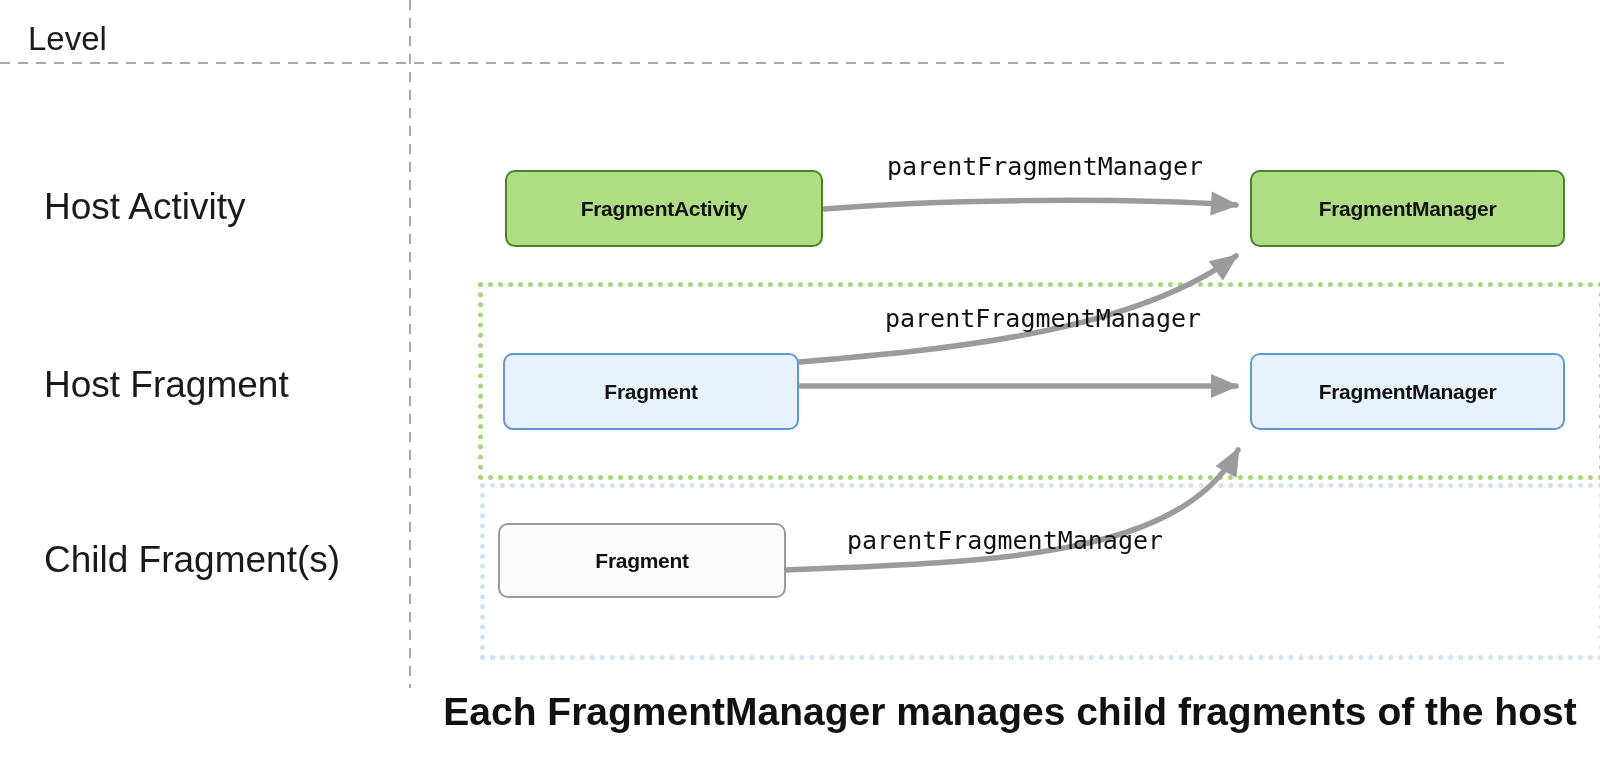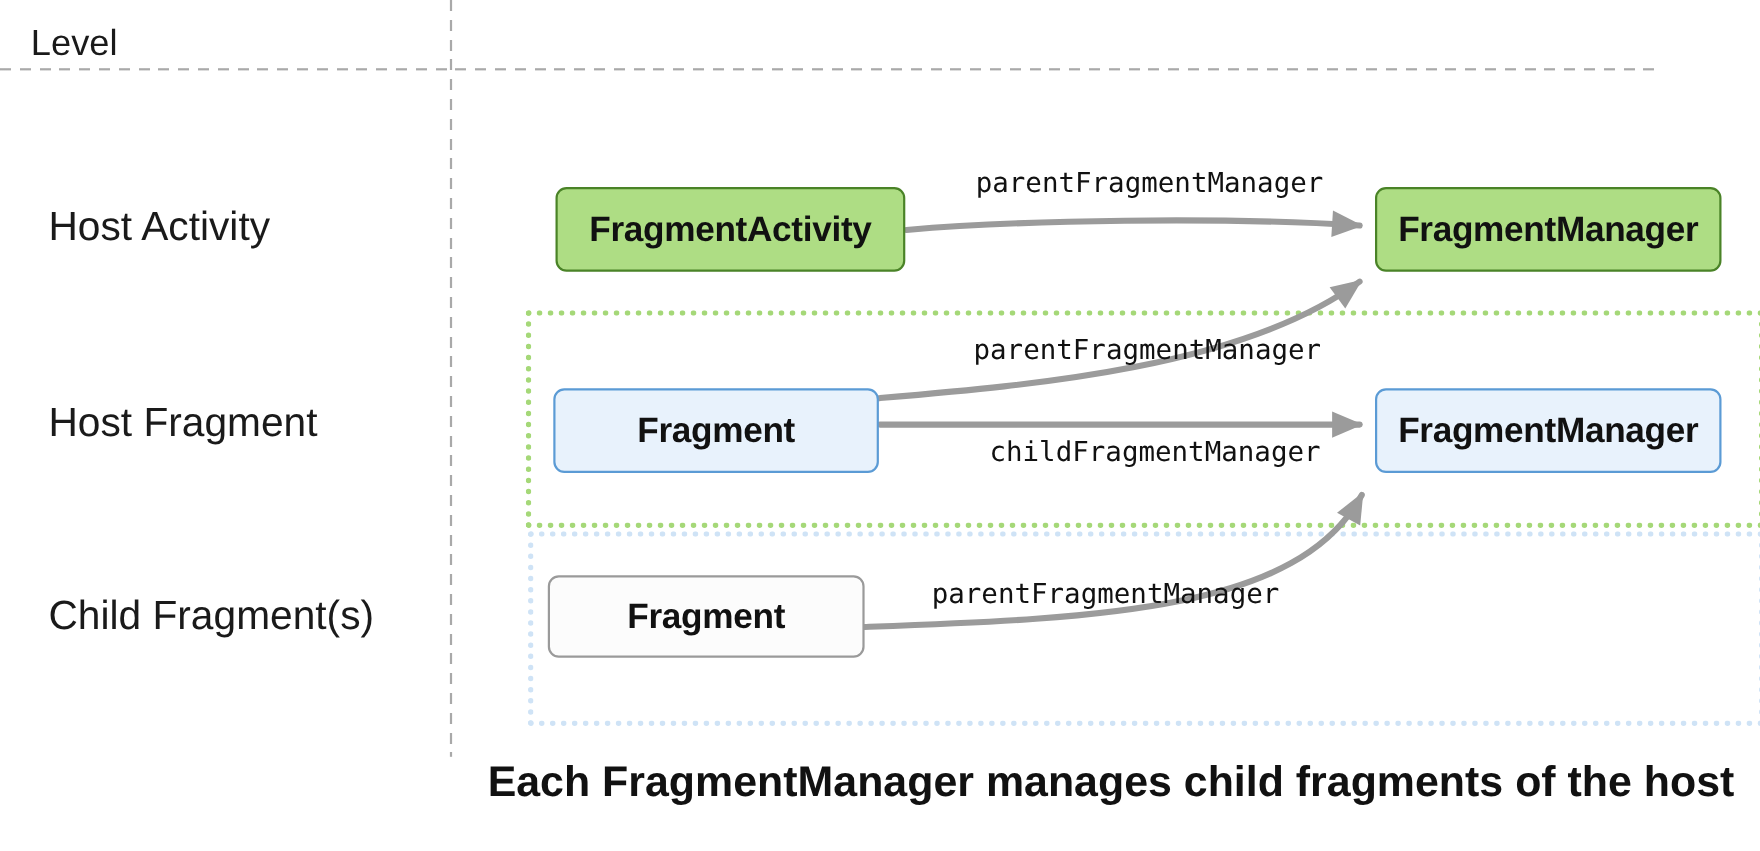--- a/index.html
+++ b/index.html
@@ -21,21 +21,21 @@
   .rowlabel{position:absolute;left:44px;transform:translateY(-50%);font-size:37px;line-height:1.05;white-space:nowrap;}
   .rowlabel.r1{top:207px;}
   .rowlabel.r2{top:385px;}
   .rowlabel.r3{top:560px;}
   
   .group{position:absolute;border-radius:3px;}
   .group.host-fragment{left:478px;top:282px;width:1116px;height:188px;border:5px dotted #a5d878;}
   .group.child-fragment{left:480px;top:483px;width:1114px;height:167px;border:5px dotted #cfe3f6;}
   
   .box{position:absolute;display:flex;align-items:center;justify-content:center;
-       font-size:32px;font-weight:bold;color:#111;border-radius:10px;box-sizing:border-box;
+       font-size:21px;font-weight:bold;color:#111;border-radius:10px;box-sizing:border-box;
        white-space:nowrap;letter-spacing:-0.3px;}
   .box.green{background:#aedd84;border:2.5px solid #4a8327;}
   .box.blue{background:#e8f2fc;border:2.5px solid #5b9bd5;}
   .box.plain{background:#fcfcfc;border:2px solid #9a9a9a;}
   .box.b-fa {left:505px;top:170px;width:318px;height:77px;}
   .box.b-fm1{left:1250px;top:170px;width:315px;height:77px;}
   .box.b-fr {left:503px;top:353px;width:296px;height:77px;}
   .box.b-fm2{left:1250px;top:353px;width:315px;height:77px;}
   .box.b-fc {left:498px;top:523px;width:288px;height:75px;}
   
@@ -81,18 +81,17 @@
   </svg>
 
   <div class="box green b-fa">FragmentActivity</div>
   <div class="box green b-fm1">FragmentManager</div>
   <div class="box blue  b-fr">Fragment</div>
   <div class="box blue  b-fm2">FragmentManager</div>
   <div class="box plain b-fc">Fragment</div>
 
   <div class="codelabel c1">parentFragmentManager</div>
   <div class="codelabel c2">parentFragmentManager</div>
-  <div class="codelabel c3">childFragmentManager</div>
   <div class="codelabel c4">parentFragmentManager</div>
 
   <div class="caption">Each FragmentManager manages child fragments of the host</div>
 
 </div>
 
 </body></html>

